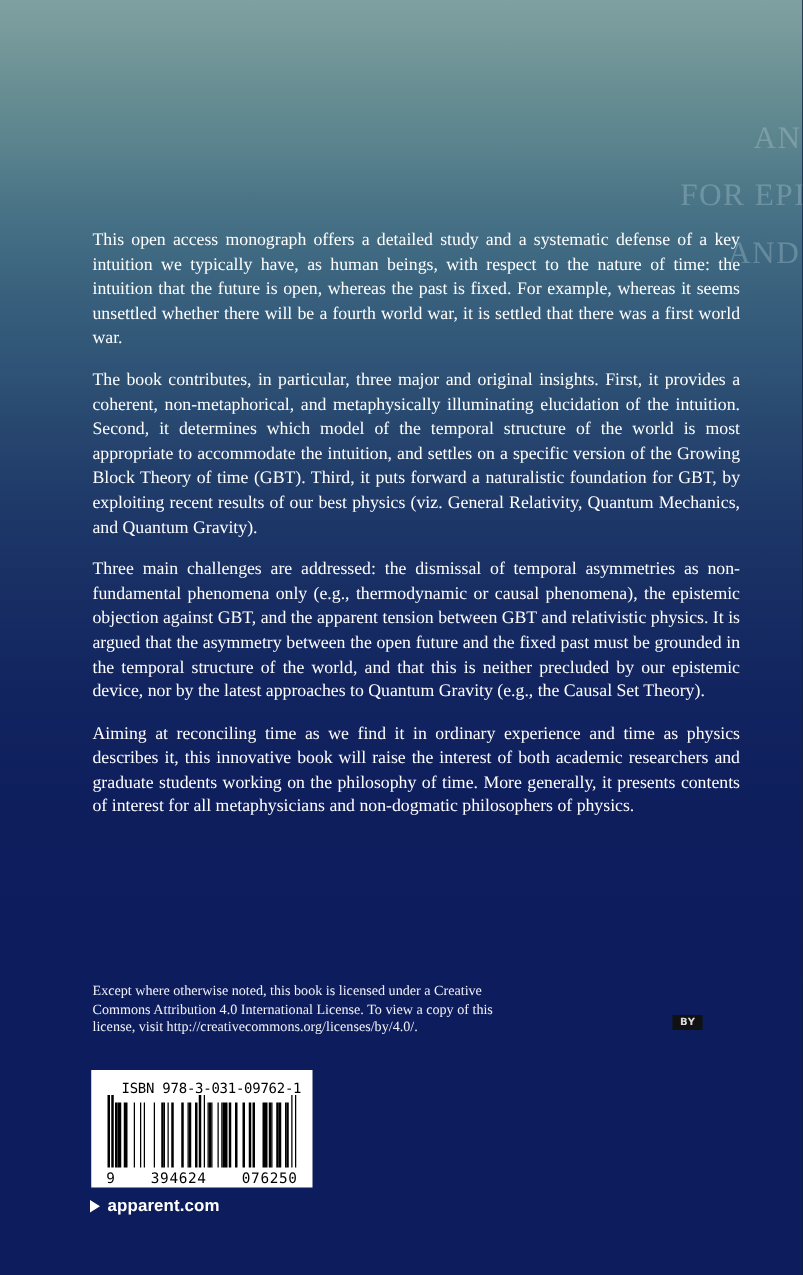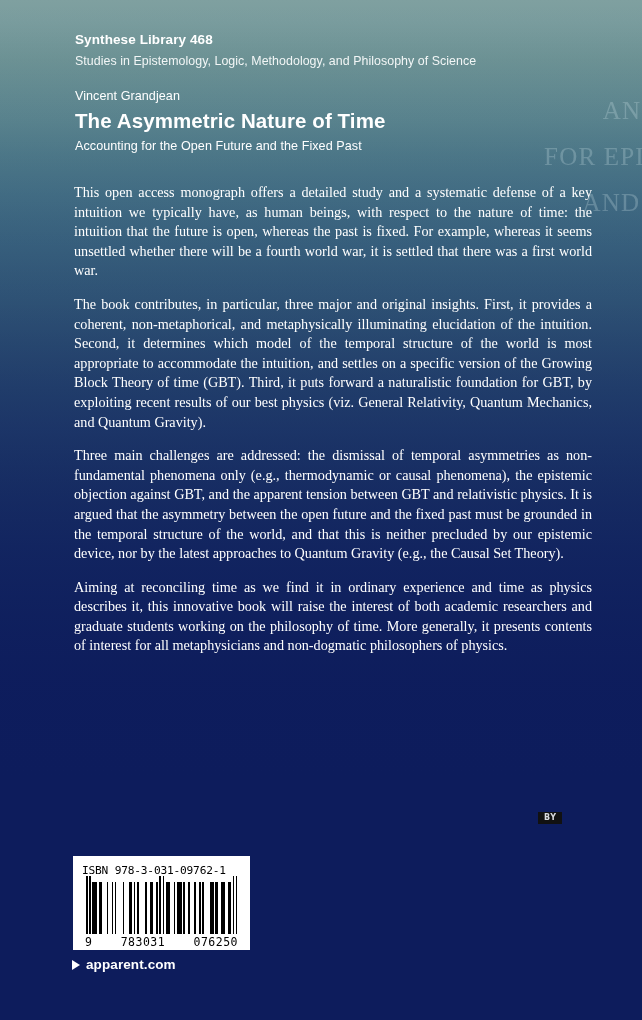--- a/index.html
+++ b/index.html
@@ -205,21 +205,21 @@
     height: 94px;
     background: #ffffff;
     z-index: 3;
     box-sizing: border-box;
     padding: 8px 9px 6px 9px;
   }
   .isbn-text {
     font-family: "DejaVu Sans Mono", monospace;
     font-size: 11.2px;
     color: #000000;
-    text-align: left;
+    text-align: right;
     letter-spacing: -0.2px;
     white-space: nowrap;
   }
   .bars {
     display: flex;
     align-items: flex-end;
     height: 52px;
     margin-top: 5px;
     padding: 0 4px;
   }
@@ -261,35 +261,29 @@
 </style>
 </head>
 <body>
 
 <div class="cover">
 
   <div class="watermark wm1">AN INT</div>
   <div class="watermark wm2">FOR EPISTI</div>
   <div class="watermark wm3">AND PH</div>
 
-  <div class="header layer">
-    <div class="series-line">Synthese Library   468</div>
-    <div class="series-sub">Studies in Epistemology, Logic, Methodology, and Philosophy of Science</div>
-    <div class="author">Vincent Grandjean</div>
-    <div class="title">The Asymmetric Nature of Time</div>
-    <div class="subtitle">Accounting for the Open Future and the Fixed Past</div>
-  </div>
 
   <div class="blurb layer">
     <p>This open access monograph  offers  a detailed study and a systematic defense of  a key  intuition  we typically have, as human beings, with respect to  the nature of time: the intuition that  the future is open, whereas the past is fixed. For example, whereas it seems unsettled whether there will be a fourth world war, it is settled that there was a first world war.</p>
     <p>The  book  contributes, in particular,  three major and original insights. First, it provides  a coherent, non-metaphorical, and metaphysically illuminating elucidation of the intuition. Second, it determines which model of the temporal structure of the world is most appropriate to accommodate the intuition, and settles on a specific version of the Growing Block Theory of time (GBT). Third, it  puts forward  a naturalistic foundation  for  GBT, by exploiting recent results of our best physics (viz. General Relativity, Quantum Mechanics, and Quantum Gravity).</p>
     <p>Three main challenges are addressed: the dismissal of temporal asymmetries as non-fundamental phenomena only (e.g., thermodynamic or causal phenomena), the epistemic objection against GBT, and the apparent tension between GBT and relativistic physics.  It is argued  that the asymmetry between the open future and the fixed past must be grounded in the temporal structure of the world, and that this is neither precluded by our epistemic device, nor by  the latest  approaches to Quantum Gravity (e.g., the Causal Set Theory).</p>
     <p>Aiming  at reconciling time as we find it in ordinary experience and time as physics describes it, this  innovative  book  will raise the interest of both academic researchers and  graduate students working on the philosophy of time. More generally, it  presents contents of interest for all metaphysicians and  non-dogmatic philosophers of physics.</p>
   </div>
 
+  <div class="license layer">Except where otherwise noted, this book is licensed under a Creative Commons Attribution 4.0 International License. To view a copy of this license, visit http://creativecommons.org/licenses/by/4.0/.</div>
 
   <div class="cc-by-tab layer">BY</div>
 
   <div class="barcode-box layer">
     <div class="isbn-text">ISBN  978-3-031-09762-1</div>
     <div class="bars" id="bars">
         <i class="tall" style="width: 1.62px;"></i>
         <i class="g" style="width: 1.62px;"></i>
         <i class="tall" style="width: 1.62px;"></i>
         <i class="g" style="width: 1.62px;"></i>
@@ -380,21 +374,21 @@
         <i class="g" style="width: 1.62px;"></i>
         <i style="width: 1.62px;"></i>
         <i style="width: 1.62px;"></i>
         <i class="g" style="width: 1.62px;"></i>
         <i class="tall" style="width: 1.62px;"></i>
         <i class="g" style="width: 1.62px;"></i>
         <i class="tall" style="width: 1.62px;"></i>
       </div>
     <div class="ean-digits">
       <span>9</span>
-      <span>783031</span>
+      <span>394624</span>
       <span>076250</span>
     </div>
   </div>
 
   <div class="springer layer">
     <span class="springer-arrow"></span>
     <span>apparent.com</span>
   </div>
 
 </div>

